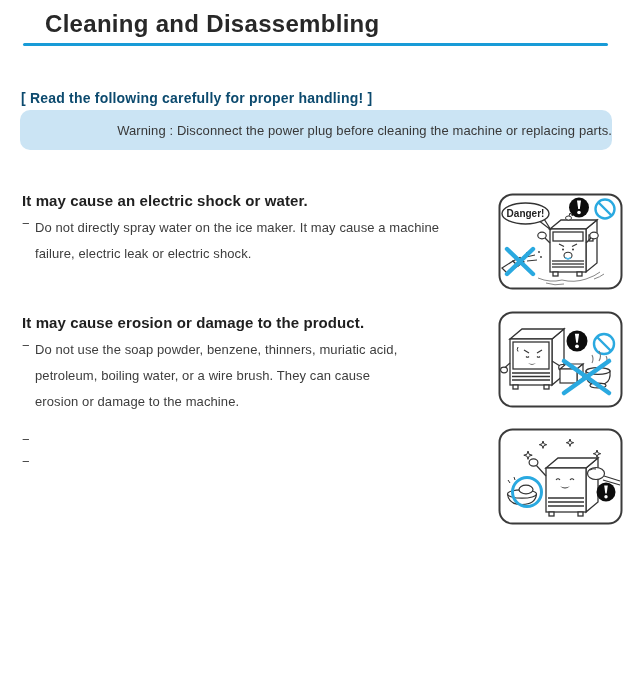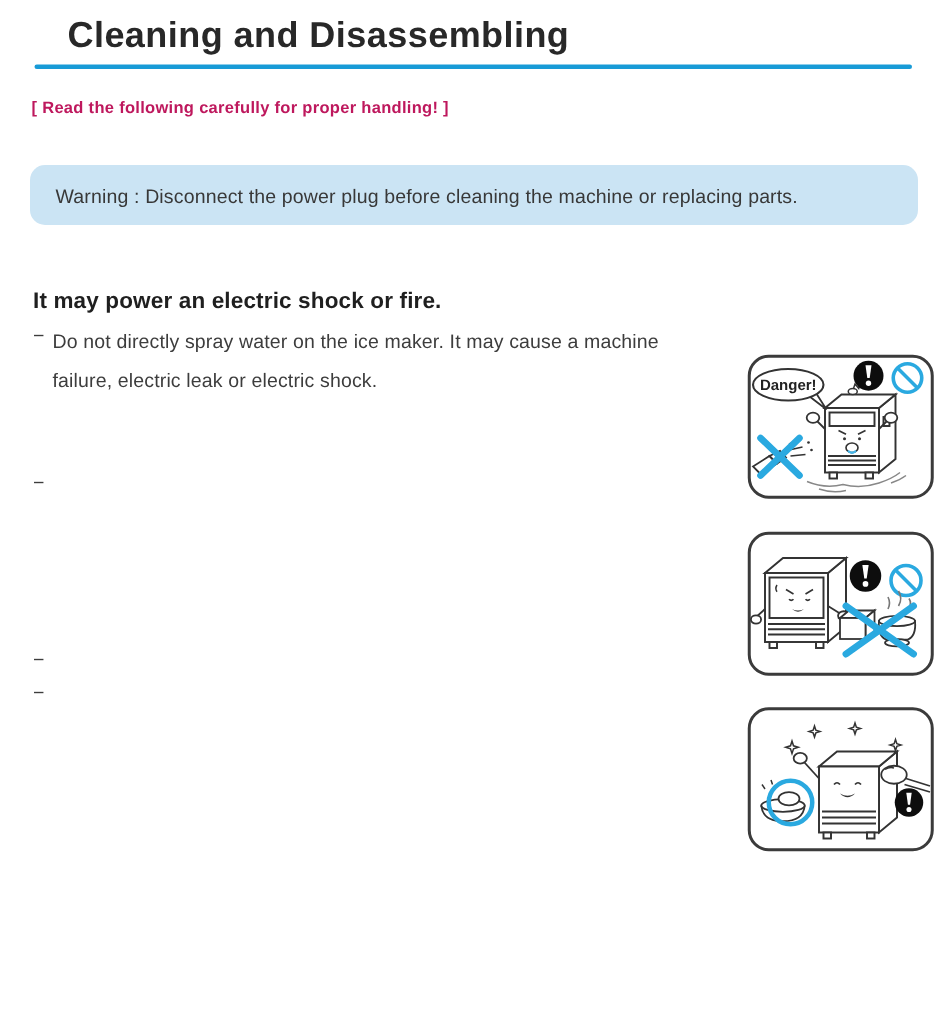--- a/index.html
+++ b/index.html
@@ -10,58 +10,58 @@
   }
   .title {
     position:absolute; left:45px; top:10px;
     font-size:24px; font-weight:bold; letter-spacing:0.3px; color:#282828;
   }
   .title-rule {
     position:absolute; left:23px; top:43px; width:585px; height:3px;
     background:#189bd7; border-radius:2px;
   }
   .read-note {
-    position:absolute; left:21px; top:66px;
-    font-size:11px; font-weight:bold; color:#be185d; letter-spacing:0.2px;
+    position:absolute; left:21px; top:90px;
+    font-size:14px; font-weight:bold; color:#0c4a6e; letter-spacing:0.2px;
   }
   .warning-box {
     position:absolute; left:20px; top:110px; width:592px; height:40px;
     background:#cbe4f4; border-radius:10px;
-    display:flex; align-items:center; padding-left:17px;
+    display:flex; align-items:center; justify-content:flex-end;
   }
   .warning-text { font-size:13px; color:#383838; letter-spacing:0.1px; }
   .sec { position:absolute; left:22px; width:478px; }
   .sec1 { top:191px; } .sec2 { top:313px; } .sec3 { top:431px; }
   .sec-heading {
     font-size:15px; font-weight:bold; color:#1f1f1f;
     line-height:20px; margin-bottom:4px; letter-spacing:0.1px;
   }
   .bullet { display:flex; margin-bottom:4px; }
   .bullet .dash { width:13px; flex:0 0 13px; font-size:13px; line-height:18px; color:#3d3d3d; }
   .bullet-text { white-space:pre-line; font-size:13px; line-height:26px; color:#3d3d3d; letter-spacing:0.1px; }
-  .illus { position:absolute; left:498px; width:125px; height:97px;margin-top:43px; }
+  .illus { position:absolute; left:498px; width:125px; height:97px; }
   .illus1 { top:193px; } .illus2 { top:311px; } .illus3 { top:428px; }
   svg text { font-family:"Liberation Sans", sans-serif; font-weight:bold; }
 </style>
 </head>
 <body>
 
 <div class="page">
 
   <h1 class="title">Cleaning and Disassembling</h1>
   <div class="title-rule"></div>
 
   <div class="read-note">[ Read the following carefully for proper handling! ]</div>
 
   <div class="warning-box">
     <span class="warning-text">Warning : Disconnect the power plug before cleaning the machine or replacing parts.</span>
   </div>
 
   <div class="sec sec1">
-    <div class="sec-heading">It may power an electric shock or fire.</div>
+    <div class="sec-heading">It may cause an electric shock or water.</div>
     <div class="bullet">
       <span class="dash">−</span>
       <span class="bullet-text">Do not directly spray water on the ice maker. It may cause a machine
 failure, electric leak or electric shock.</span>
     </div>
   </div>
 
   <div class="illus illus1">
     <svg width="125" height="97" viewBox="0 0 125 97">
       <rect x="1.5" y="1.5" width="122" height="94" rx="13" fill="#ffffff" stroke="#3b3b3b" stroke-width="2"></rect>
@@ -132,22 +132,26 @@
       </g>
 
       <g stroke="#2aa9e0" stroke-width="4.4" stroke-linecap="round">
         <line x1="9" y1="56" x2="35" y2="81"></line>
         <line x1="35" y1="56" x2="9" y2="81"></line>
       </g>
     </svg>
   </div>
 
   <div class="sec sec2">
-    <div class="bullet">
-      <span class="dash">−</span>
+    <div class="sec-heading">It may cause erosion or damage to the product.</div>
+    <div class="bullet">
+      <span class="dash">−</span>
+      <span class="bullet-text">Do not use the soap powder, benzene, thinners, muriatic acid,
+petroleum, boiling water, or a wire brush. They can cause
+erosion or damage to the machine.</span>
     </div>
   </div>
 
   <div class="illus illus2">
     <svg width="125" height="97" viewBox="0 0 125 97">
       <rect x="1.5" y="1.5" width="122" height="94" rx="13" fill="#ffffff" stroke="#3b3b3b" stroke-width="2"></rect>
 
       <g stroke="#333" fill="#ffffff" stroke-width="1.3">
         <polygon points="54,28 66,18 66,64 54,74"></polygon>
         <polygon points="12,28 24,18 66,18 54,28"></polygon>

